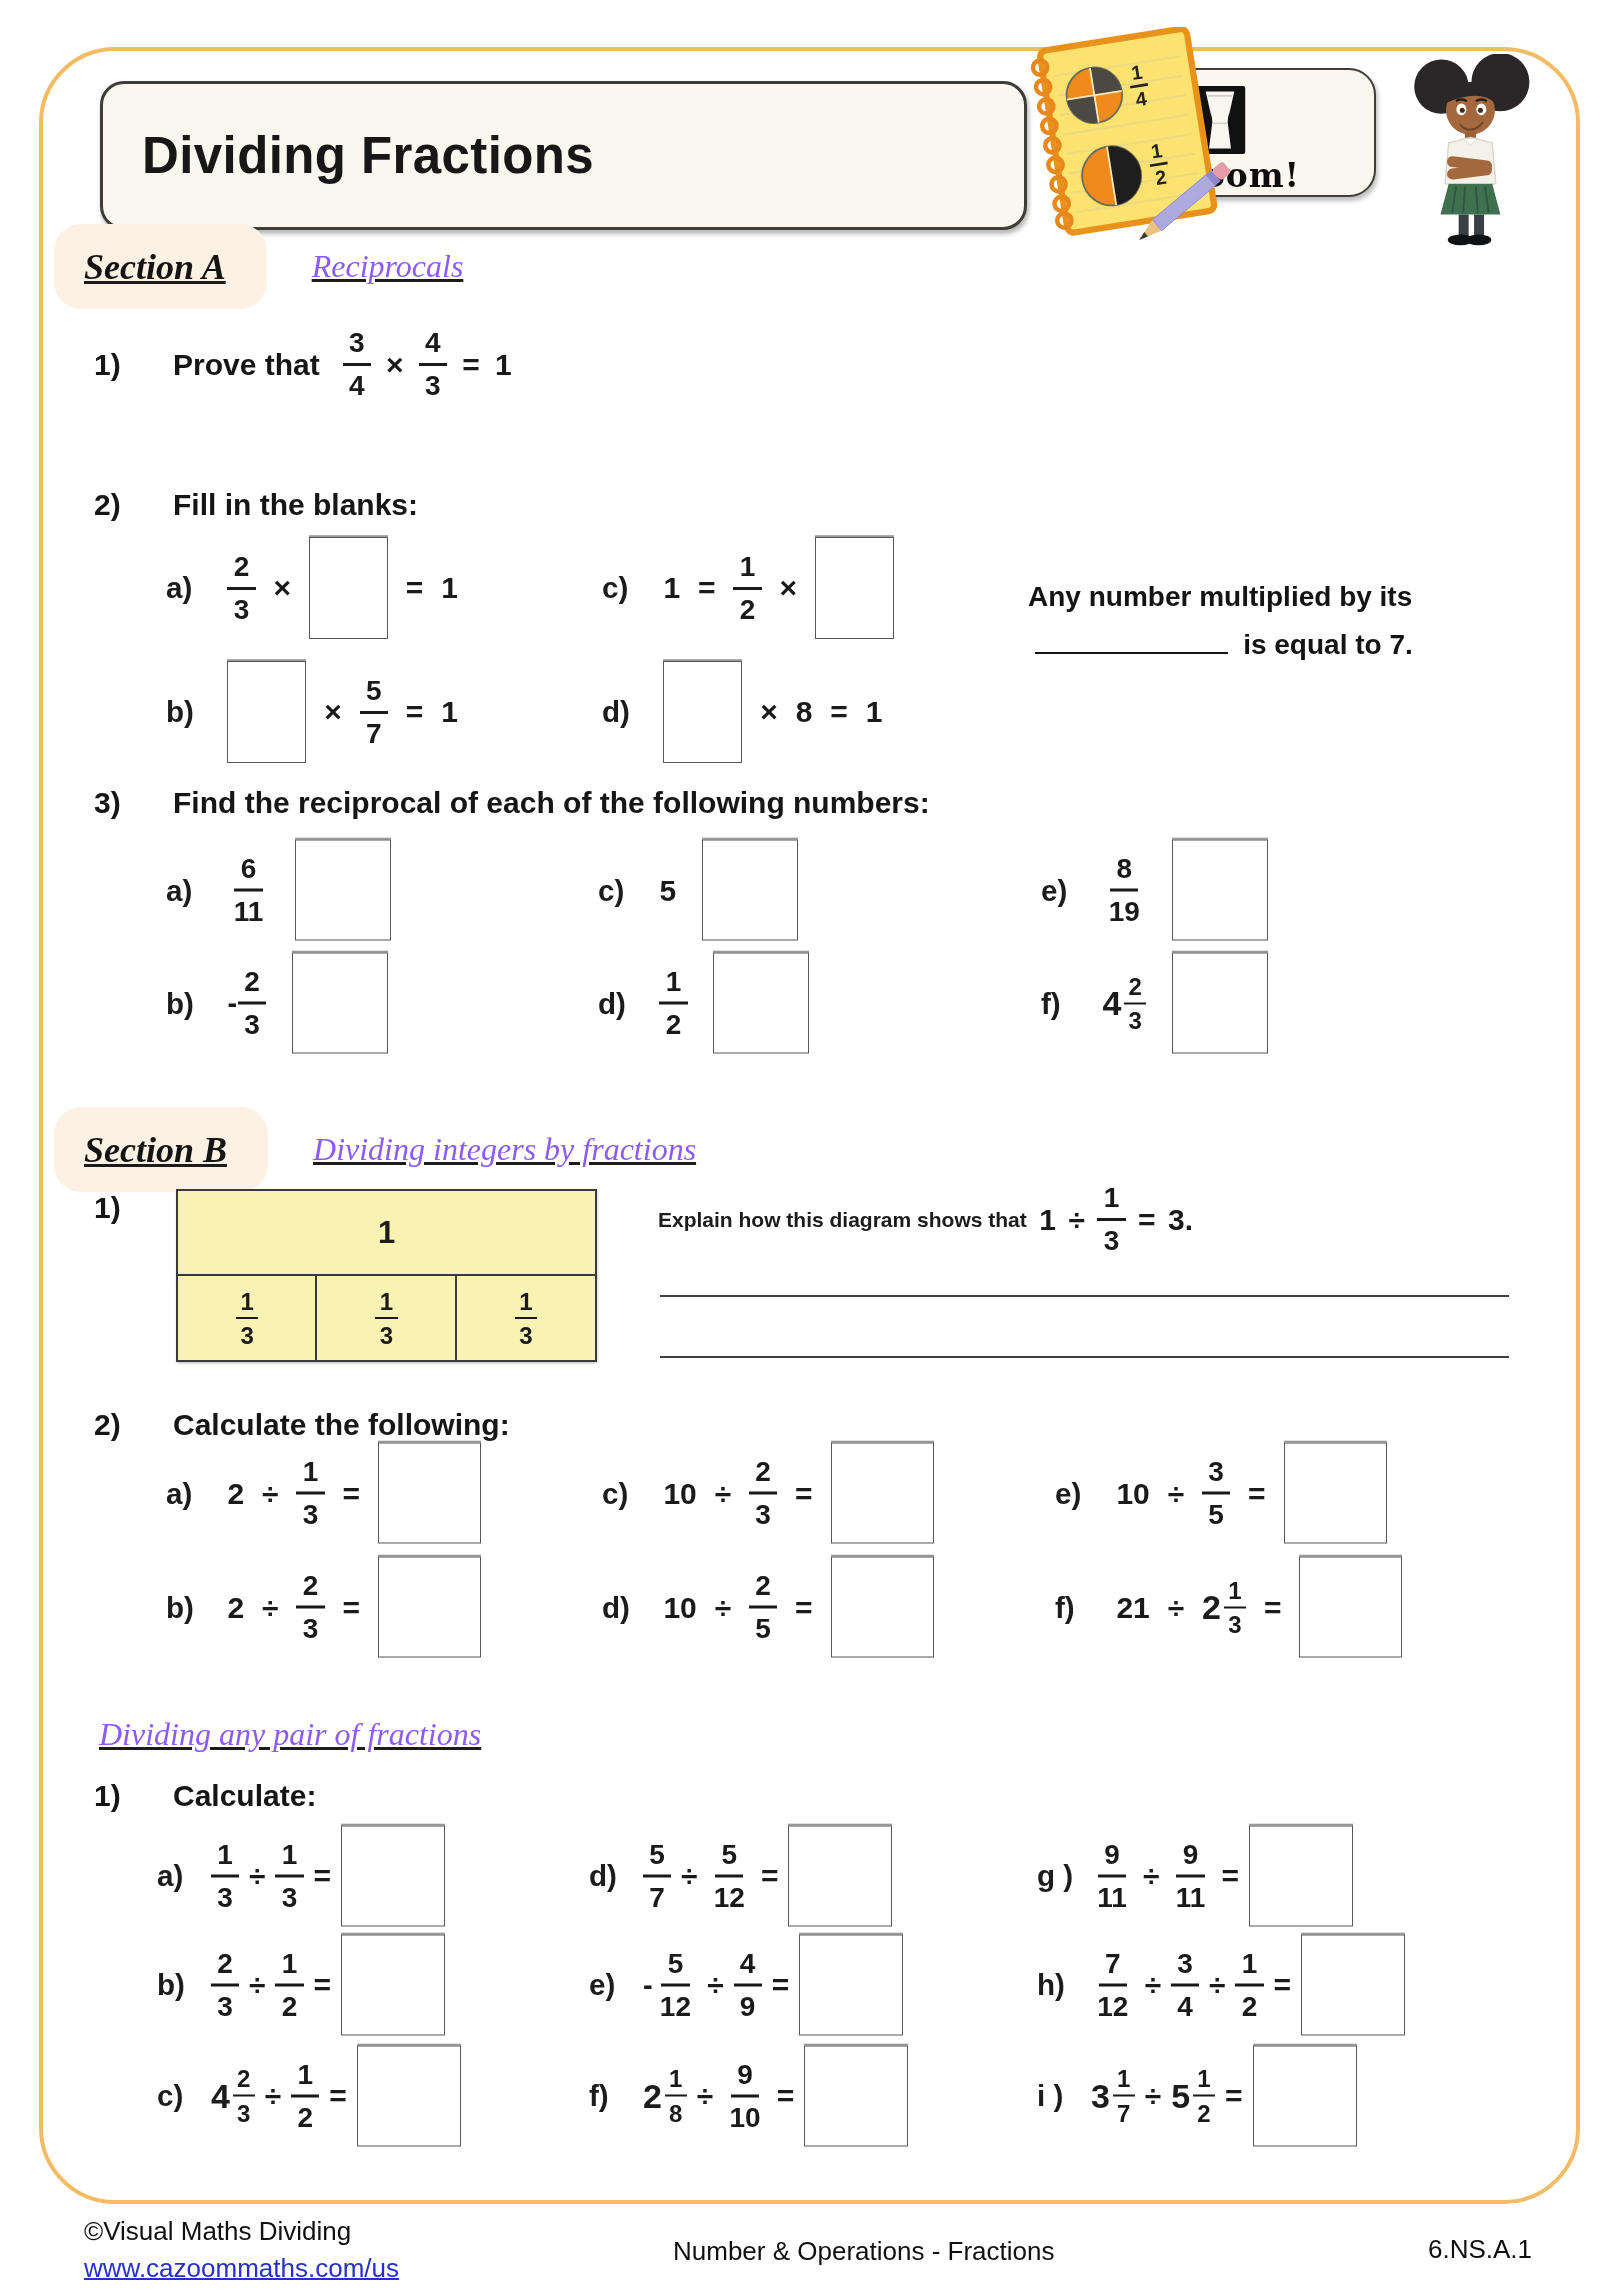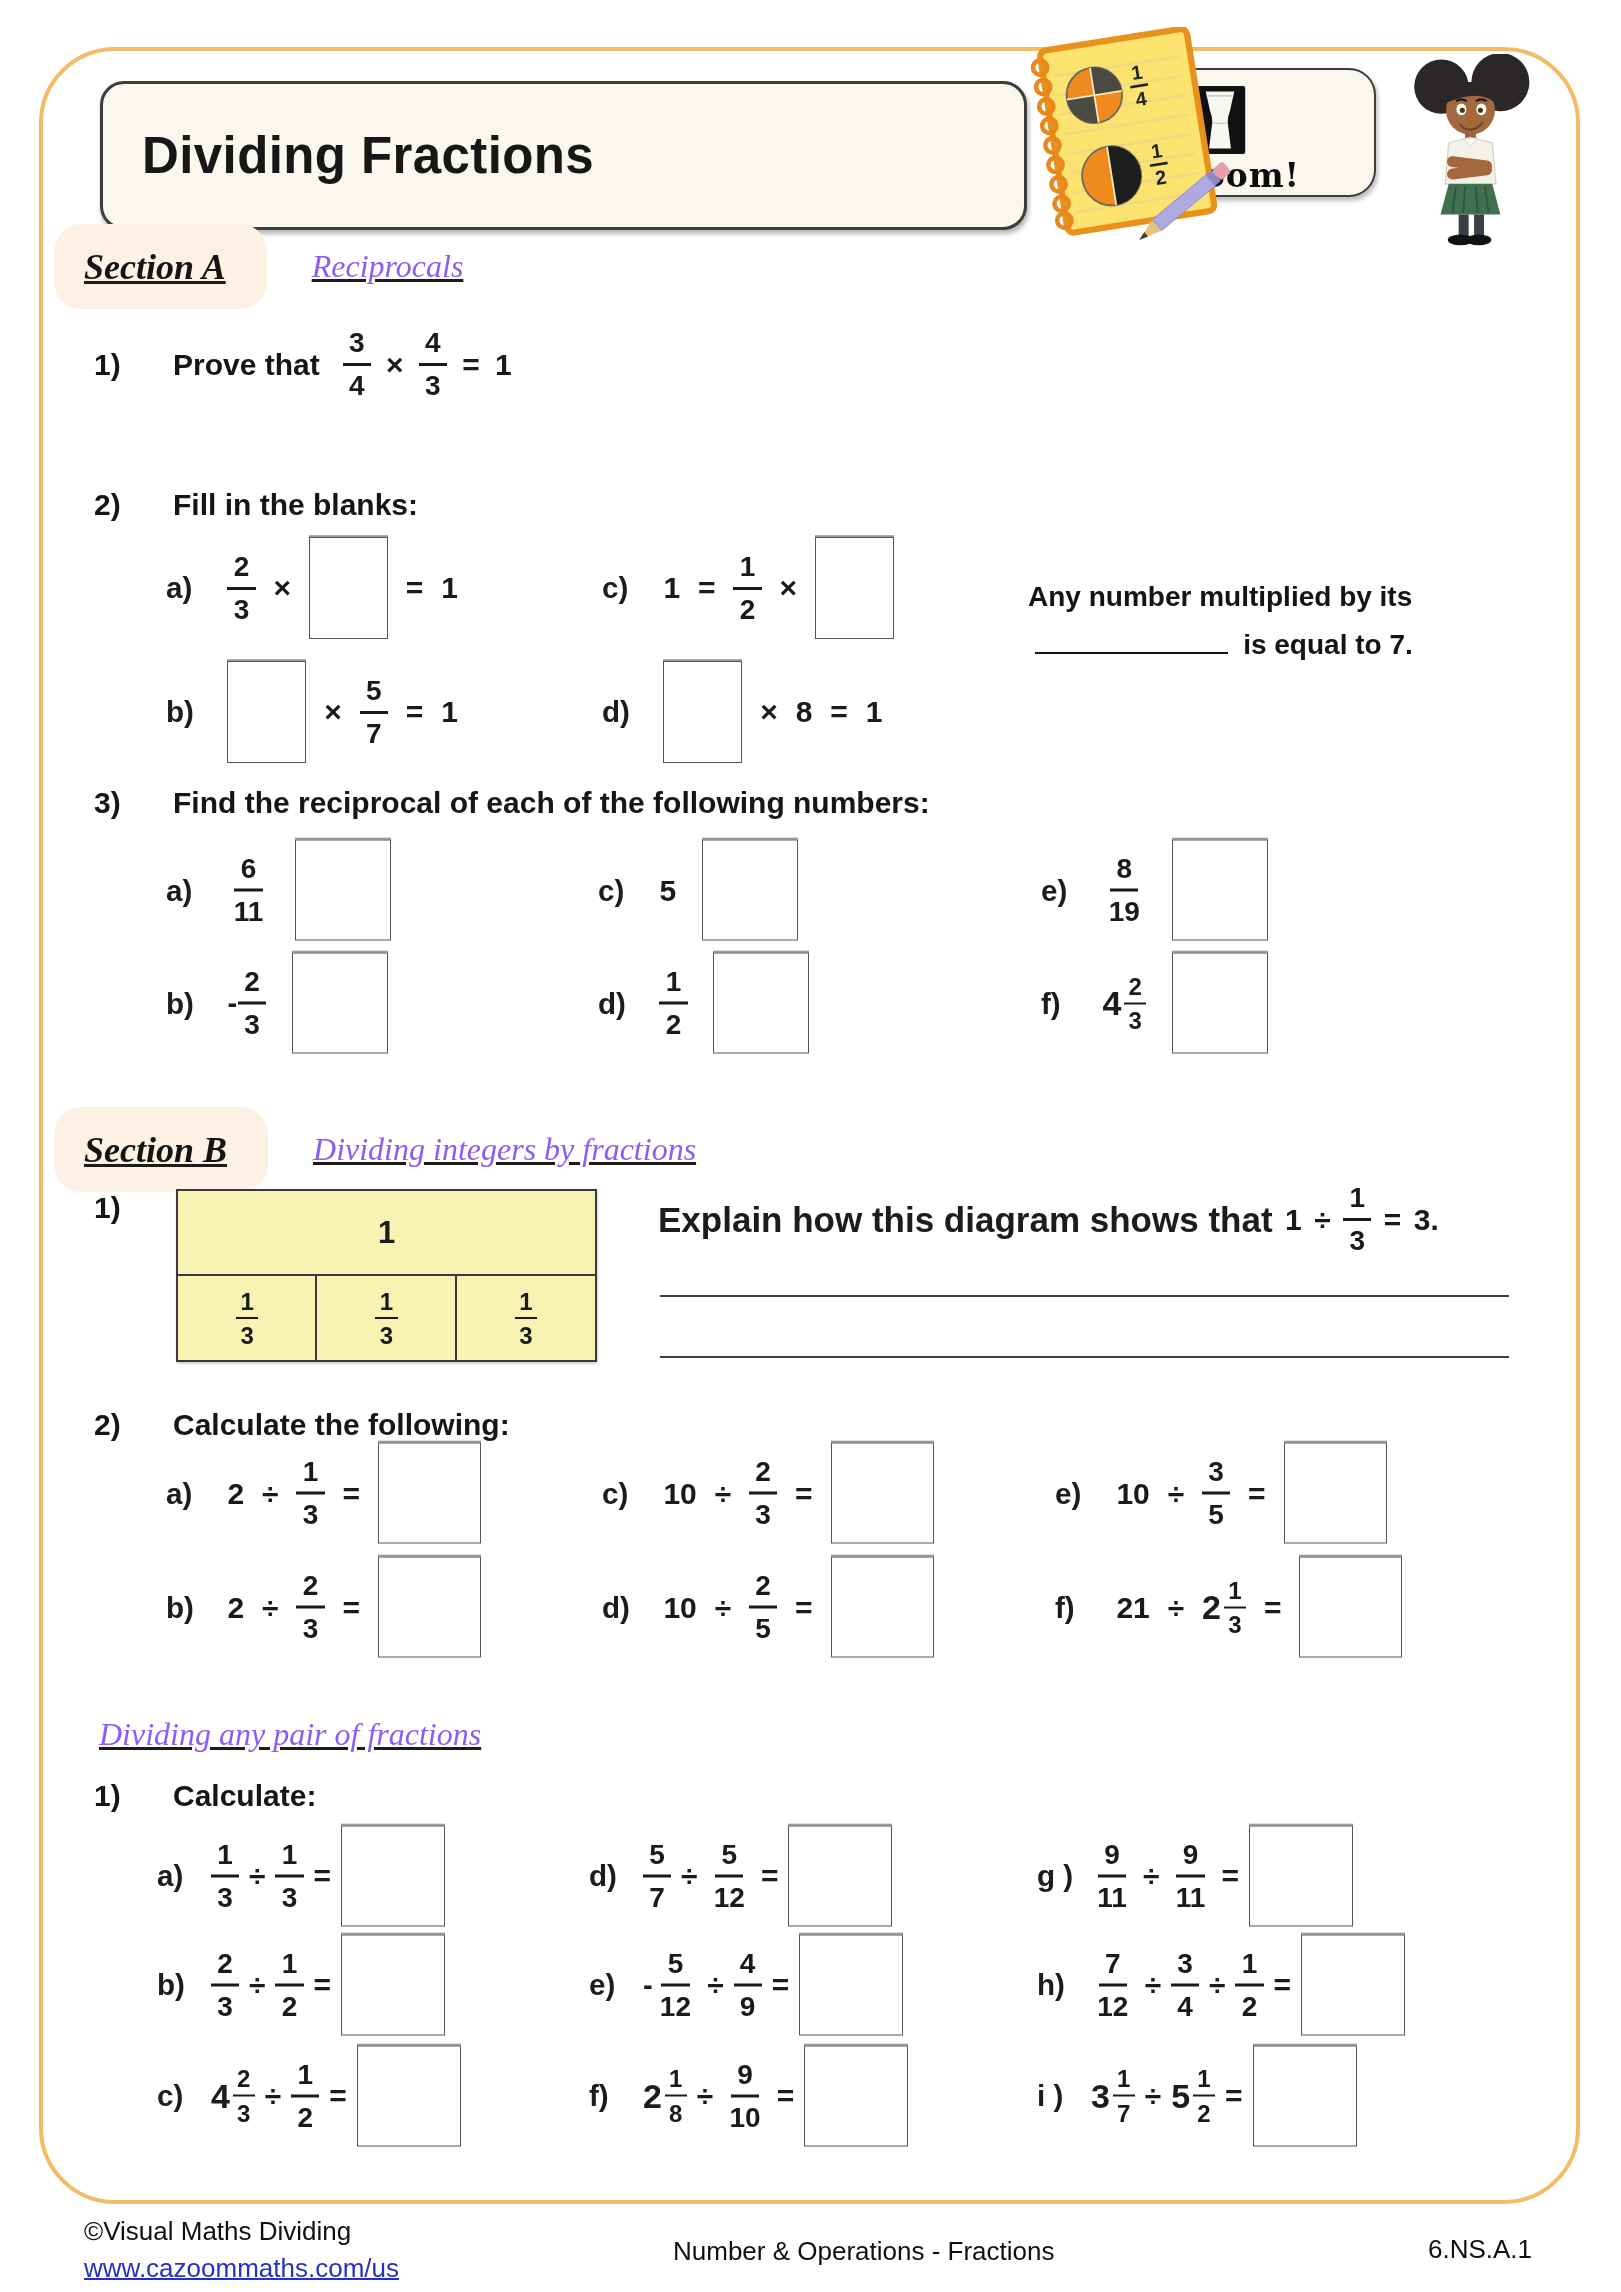--- a/index.html
+++ b/index.html
@@ -76,21 +76,21 @@
             justify-content:center;font-size:31px;font-weight:bold;box-shadow:0.9px 1.8px 2.7px rgba(0,0,0,.3);}
   .diag-bottom{display:flex;margin-top:-2.7px;box-shadow:0.9px 1.8px 2.7px rgba(0,0,0,.3);}
   .diag-cell{flex:1;height:84px;background:#F8F2B3;border:2.7px solid #3A393D;margin-left:-2.7px;
              display:flex;align-items:center;justify-content:center;}
   .diag-cell:first-child{margin-left:0;}
   .diag-cell .fstack{font-size:24px;}
   .diag-cell .fnum{border-bottom-width:2.7px;padding:0 4.5px 3.6px;}
   .diag-cell .fden{padding:3.6px 4.5px 0;}
 
   .explain{position:absolute;left:658px;top:1171px;height:97px;display:flex;align-items:center;gap:12.5px;}
-  .explain .prefix{font-size:35px;font-weight:bold;}
+  .explain .prefix{font-size:21px;font-weight:bold;}
   .explain .mop{margin:0 1.8px;}
   .tokens-inline{display:inline-flex;align-items:center;gap:10.7px;}
   .rule{position:absolute;left:660px;width:849px;height:0;border-top:2.7px solid #3F3F3F;}
 
   
   .footer-left{position:absolute;left:84px;top:2216px;font-size:26px;color:#101010;}
   .footer-url{display:inline-block;margin-top:6.3px;color:#2430C8;text-decoration:underline;
               text-decoration-thickness:1.8px;font-size:26px;}
   .footer-center{position:absolute;left:673px;top:2236px;font-size:26px;color:#101010;}
   .footer-right{position:absolute;left:1428px;top:2234px;font-size:26px;color:#101010;}

